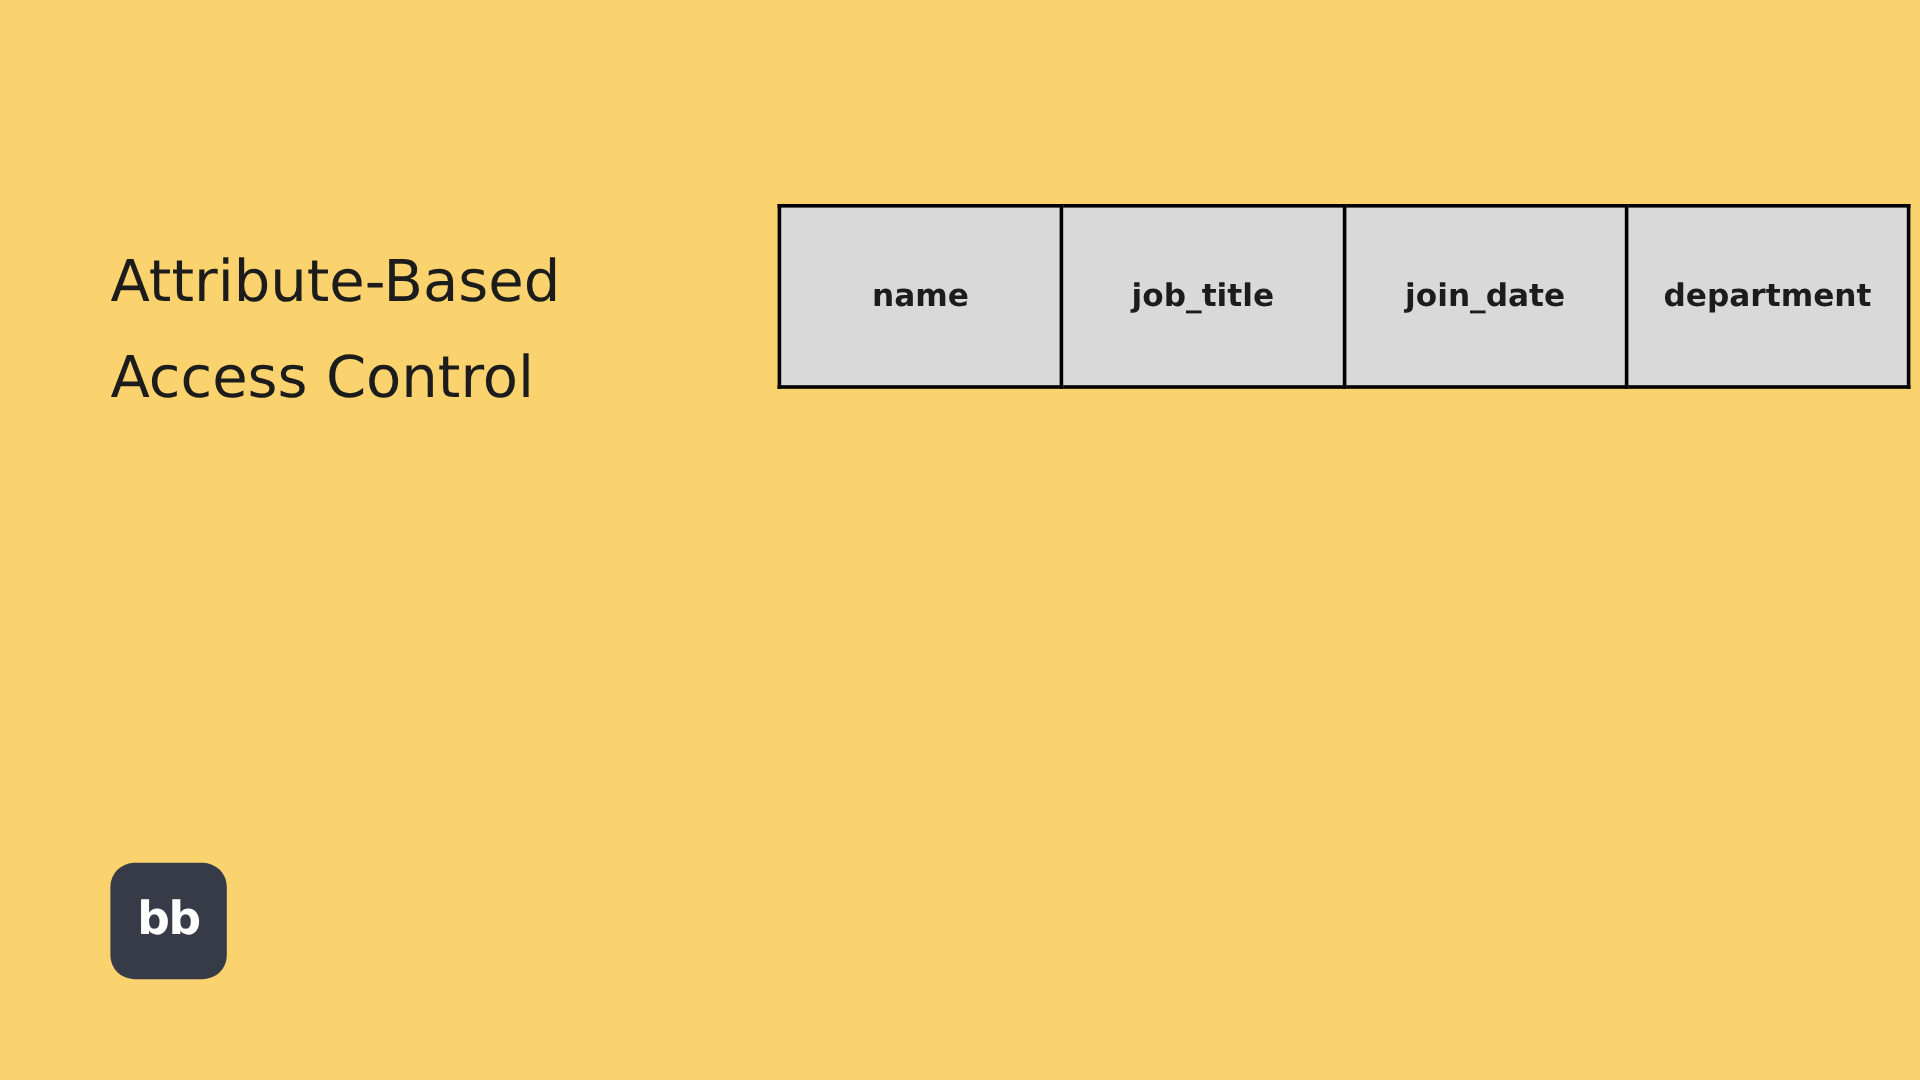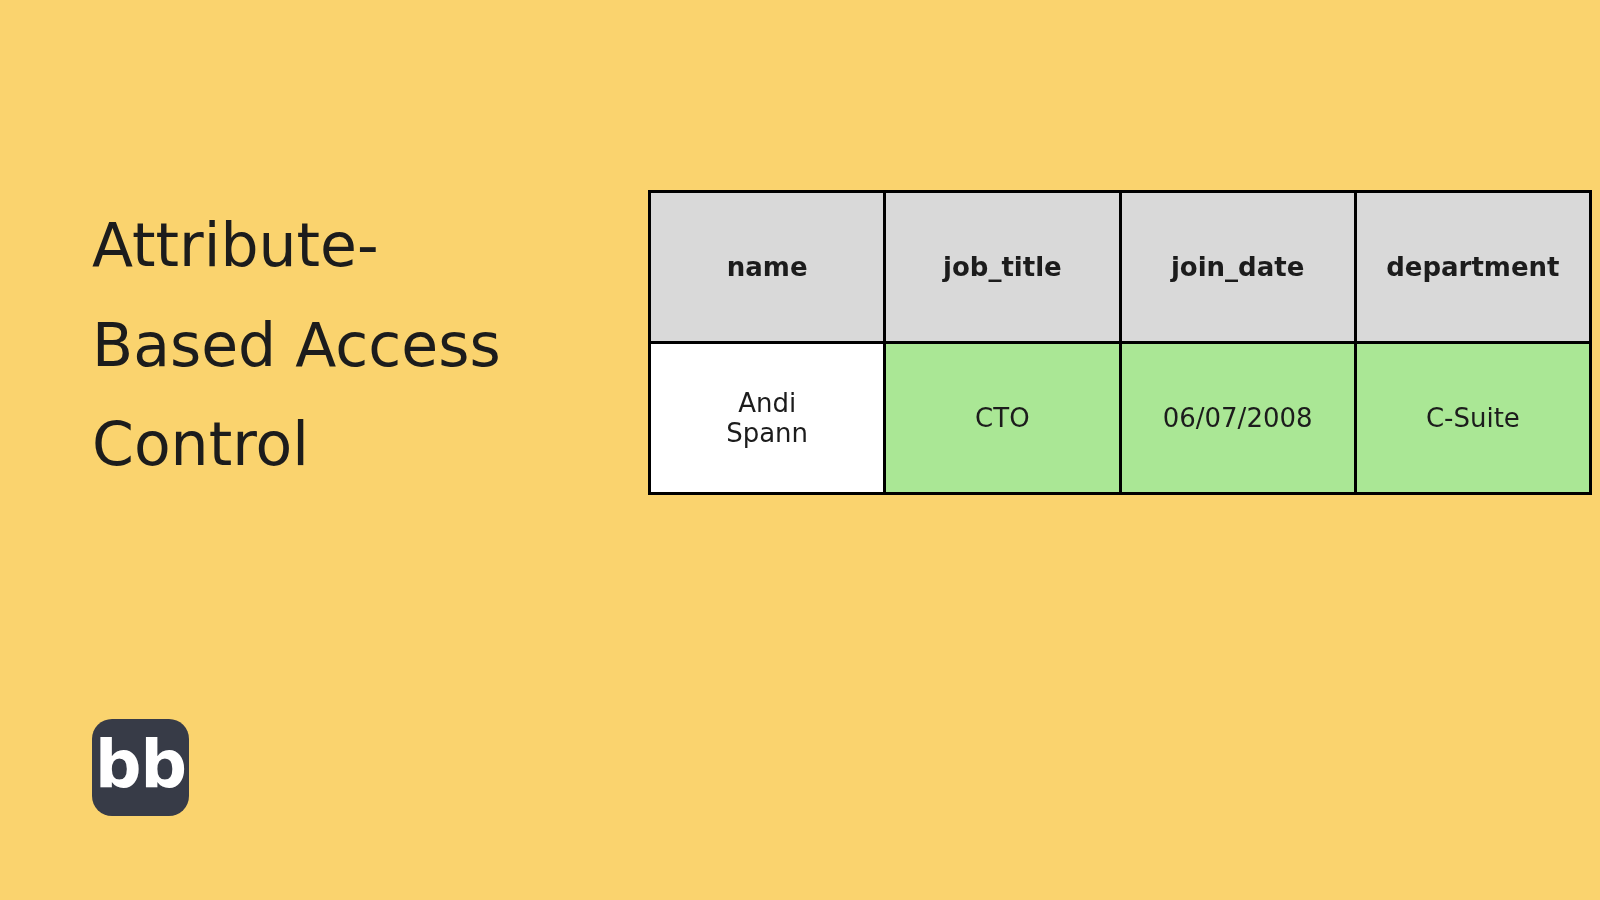--- a/index.html
+++ b/index.html
@@ -20,33 +20,32 @@
     position:relative;
     background:var(--background);
     font-family:"DejaVu Sans","Liberation Sans",sans-serif;
     color:var(--title-text);
   }
   .page-title{
     position:absolute;
     left:92px;
     top:196px;
     width:460px;
-    font-size:60px;
+    font-size:48px;
     font-weight:400;
     line-height:1.66;
     color:var(--title-text);
   }
   table.data-table{
     position:absolute;
     left:648px;
     top:170px;
     width:944px;
     border-collapse:collapse;
     table-layout:fixed;
-    margin-top:20px;
   }
   .data-table th,
   .data-table td{
     border:3px solid var(--table-border);
     height:151px;
     text-align:center;
     vertical-align:middle;
     font-size:26px;
     white-space:pre-line;
     padding:0 8px;
@@ -69,21 +68,21 @@
     width:97px;
     height:97px;
     border-radius:20px;
     background:var(--logo-bg);
     display:flex;
     align-items:center;
     justify-content:center;
   }
   .brand-logo span{
     color:var(--logo-text);
-    font-size:65px;
+    font-size:38px;
     font-weight:700;
     letter-spacing:-1px;
     line-height:1;
     transform:translateY(-3px);
   }
 </style>
 </head>
 <body>
 
 <h1 class="page-title">Attribute-Based Access Control</h1>
@@ -91,25 +90,18 @@
 <table class="data-table">
   <thead>
     <tr>
       <th>name</th>
       <th>job_title</th>
       <th>join_date</th>
       <th>department</th>
     </tr>
   </thead>
   <tbody>
-    <tr data-color="green">
-      <td>Andi
-Spann</td>
-      <td>CTO</td>
-      <td>06/07/2008</td>
-      <td>C-Suite</td>
-    </tr>
   </tbody>
 </table>
 
 <div class="brand-logo">
   <span>bb</span>
 </div>
 
 </body></html>

